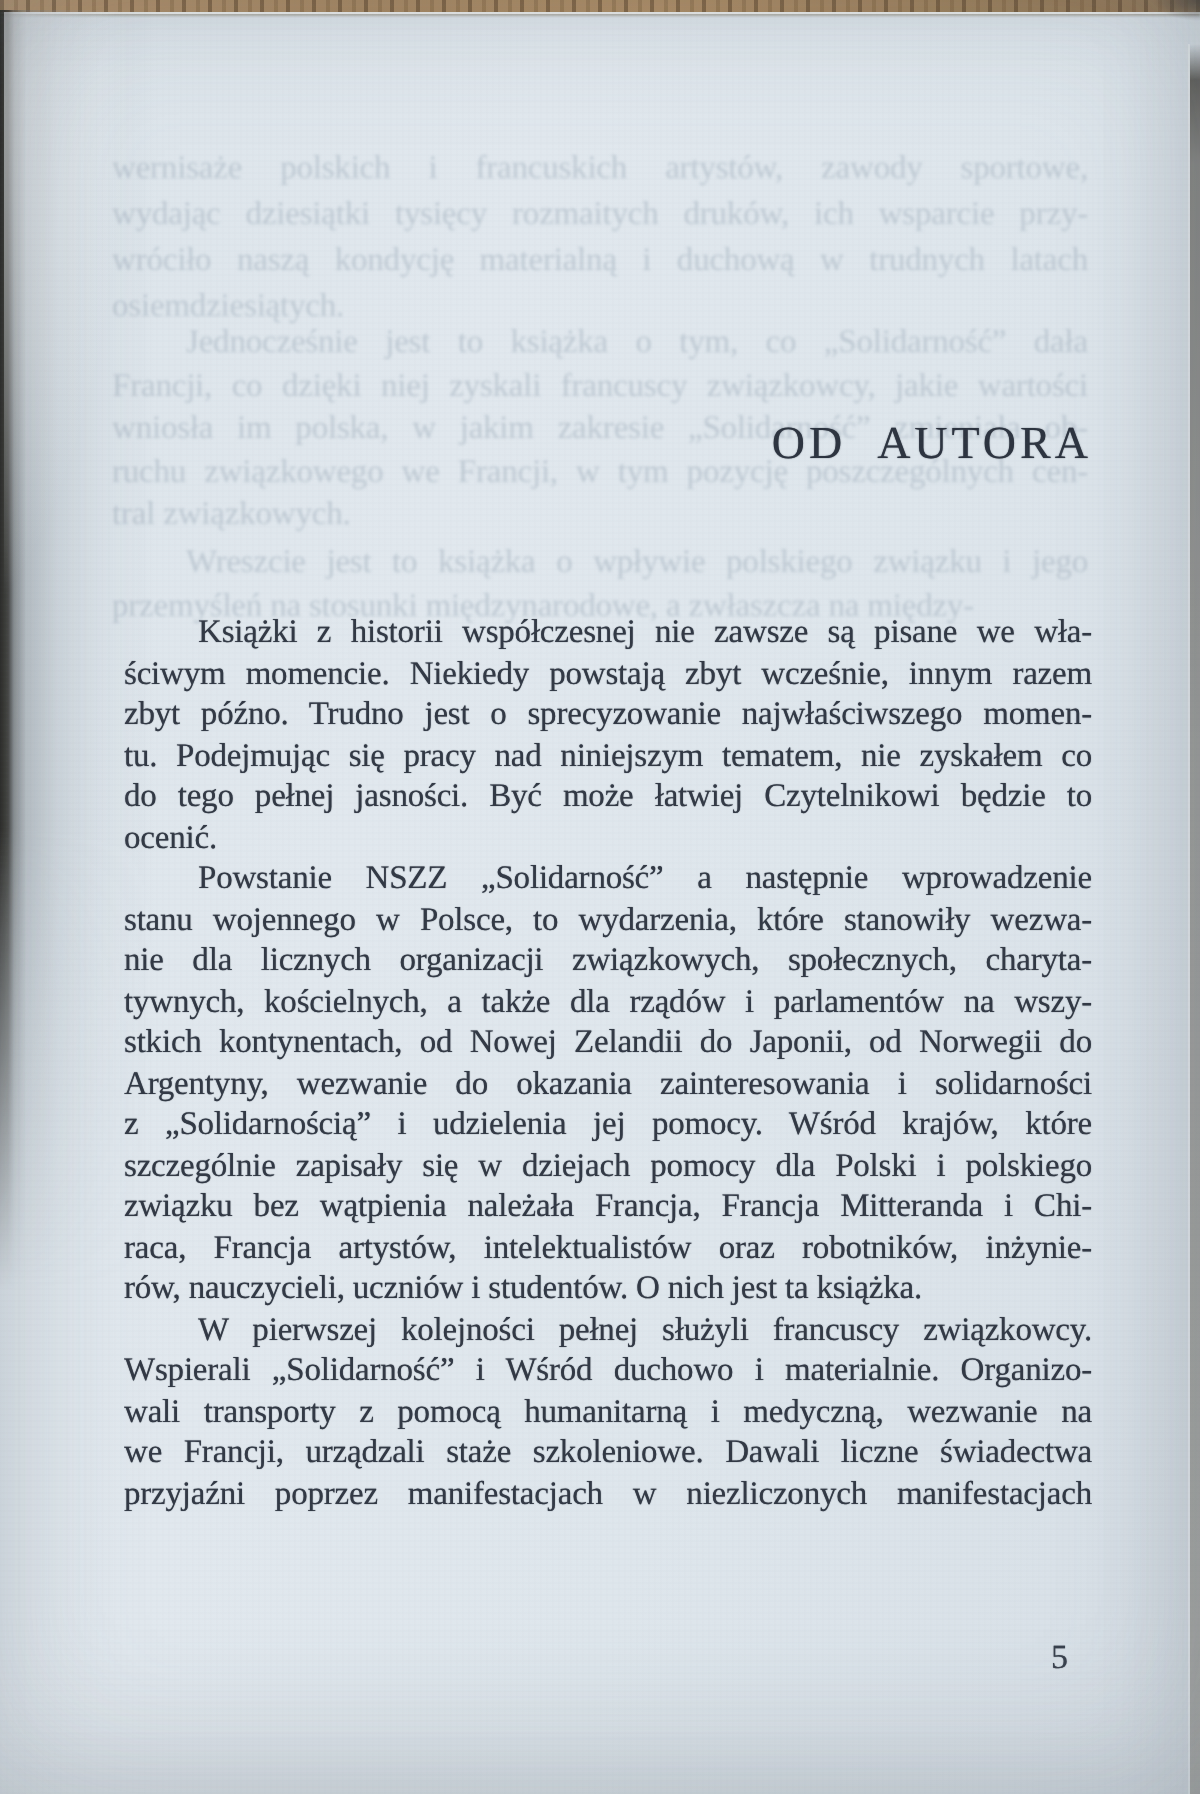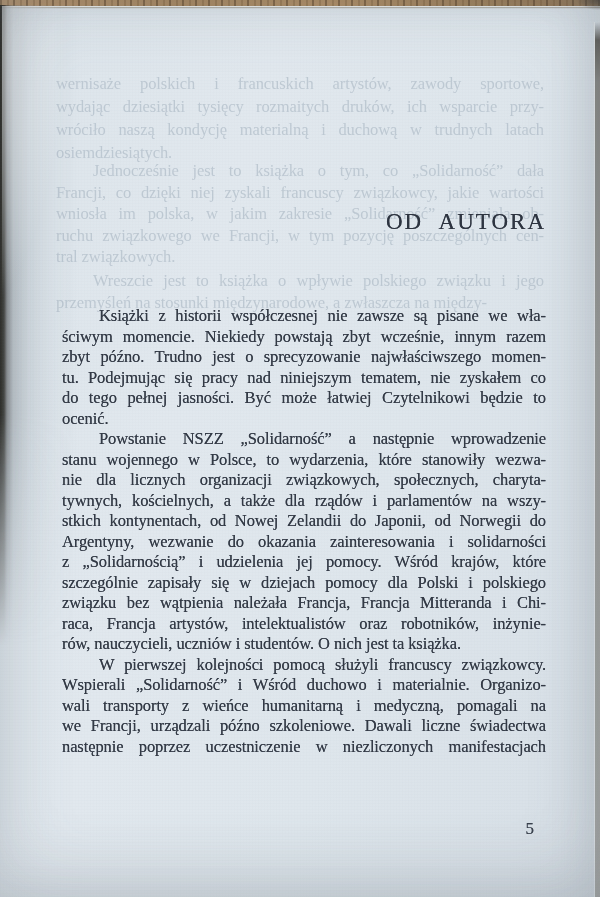--- a/index.html
+++ b/index.html
@@ -125,25 +125,25 @@
       <div class="bline just">stanu wojennego w Polsce, to wydarzenia, które stanowiły wezwa-</div>
       <div class="bline just">nie dla licznych organizacji związkowych, społecznych, charyta-</div>
       <div class="bline just">tywnych, kościelnych, a także dla rządów i parlamentów na wszy-</div>
       <div class="bline just">stkich kontynentach, od Nowej Zelandii do Japonii, od Norwegii do</div>
       <div class="bline just">Argentyny, wezwanie do okazania zainteresowania i solidarności</div>
       <div class="bline just">z „Solidarnością” i udzielenia jej pomocy. Wśród krajów, które</div>
       <div class="bline just">szczególnie zapisały się w dziejach pomocy dla Polski i polskiego</div>
       <div class="bline just">związku bez wątpienia należała Francja, Francja Mitteranda i Chi-</div>
       <div class="bline just">raca, Francja artystów, intelektualistów oraz robotników, inżynie-</div>
       <div class="bline">rów, nauczycieli, uczniów i studentów. O nich jest ta książka.</div>
-      <div class="bline ind just">W pierwszej kolejności pomocą służyli francuscy związkowcy.</div>
+      <div class="bline ind just">W pierwszej kolejności pełnej służyli francuscy związkowcy.</div>
       <div class="bline just">Wspierali „Solidarność” i Wśród duchowo i materialnie. Organizo-</div>
-      <div class="bline just">wali transporty z wieńce humanitarną i medyczną, pomagali na</div>
-      <div class="bline just">we Francji, urządzali późno szkoleniowe. Dawali liczne świadectwa</div>
-      <div class="bline just">następnie poprzez uczestniczenie w niezliczonych manifestacjach</div>
+      <div class="bline just">wali transporty z pomocą humanitarną i medyczną, wezwanie na</div>
+      <div class="bline just">we Francji, urządzali staże szkoleniowe. Dawali liczne świadectwa</div>
+      <div class="bline just">przyjaźni poprzez manifestacjach w niezliczonych manifestacjach</div>
     </div>
 
   <div class="page-number">5</div>
 
   <div class="left-shadow"></div>
   <div class="curl-light"></div>
   <div class="right-edge"></div>
   <div class="vignette"></div>
   <div class="grain"></div>
 

